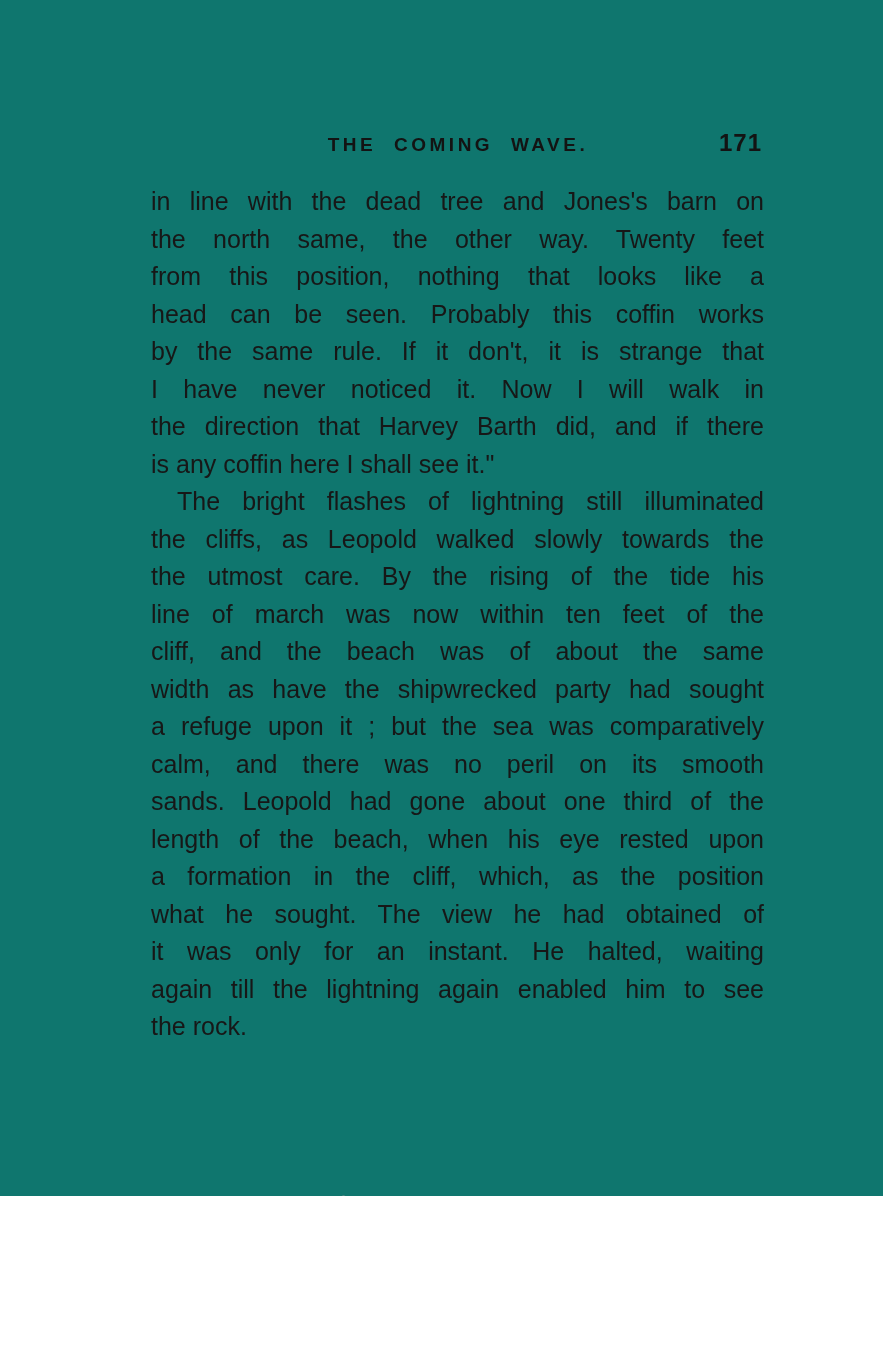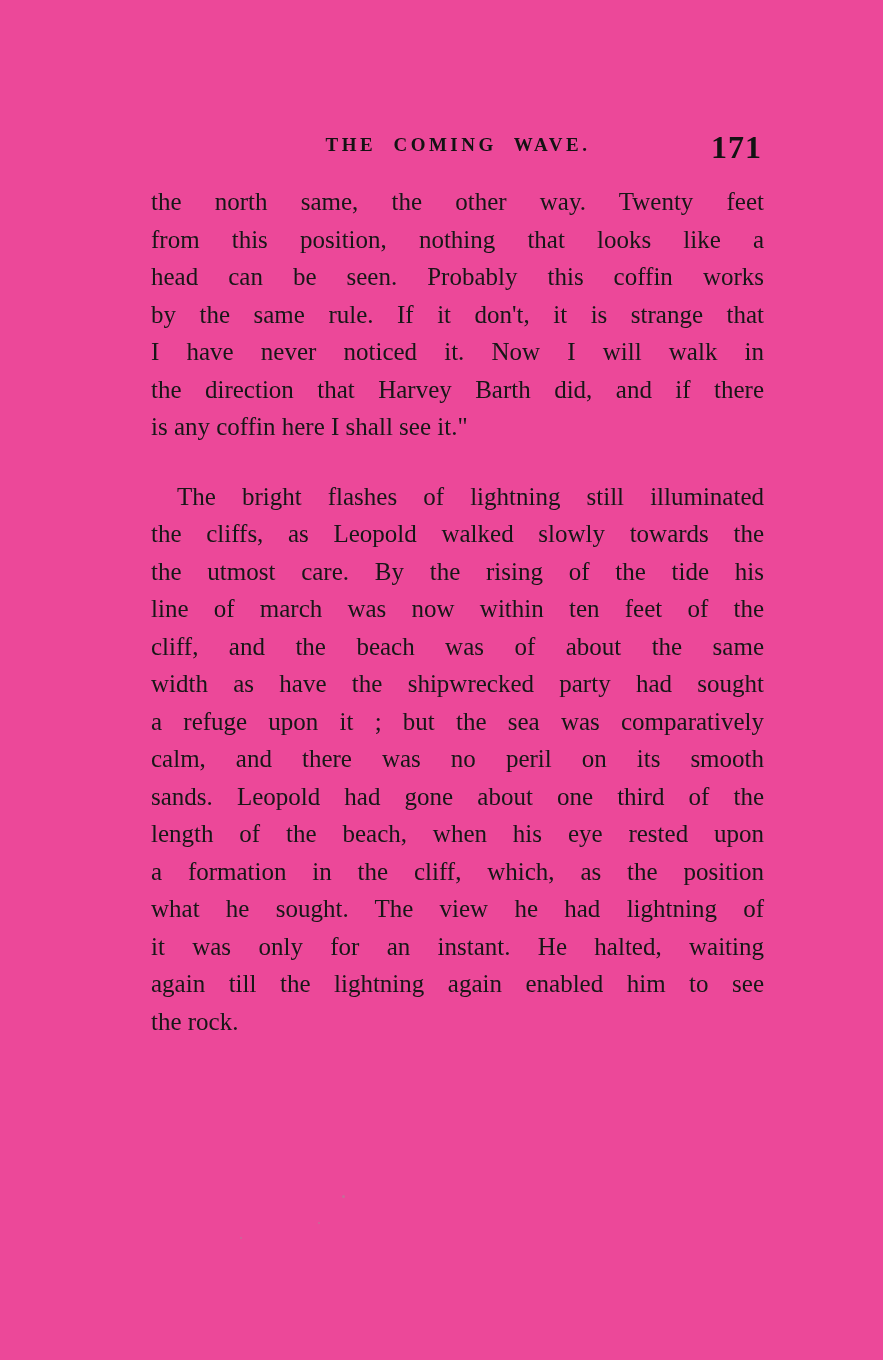--- a/index.html
+++ b/index.html
@@ -3,24 +3,24 @@
 <meta charset="utf-8">
 <style>
   html, body {
     margin: 0;
     padding: 0;
     background: #ffffff;
   }
   .page {
     position: relative;
     width: 883px;
-    height: 1360px;
-    background: #ec4899;
+    height: 1196px;
+    background: #0f766e;
     color: #161616;
-    font-family: Liberation Serif, serif;
+    font-family: Liberation Sans, sans-serif;
     overflow: hidden;
   }
   
   .running-head {
     position: absolute;
     left: 152px;
     top: 134px;
     width: 612px;
     text-align: center;
   }
@@ -29,21 +29,21 @@
     font-size: 19px;
     font-weight: 700;
     letter-spacing: 3.5px;
     word-spacing: 9px;
     color: #131313;
   }
   .folio {
     position: absolute;
     right: 2px;
     top: -5px;
-    font-size: 32px;
+    font-size: 24px;
     font-weight: 700;
     letter-spacing: 1px;
     color: #131313;
   }
   
   .body-text {
     position: absolute;
     left: 151px;
     top: 183px;
     width: 613px;
@@ -52,21 +52,21 @@
     color: #171717;
   }
   .paragraph { margin: 0; }
   .line {
     text-align: justify;
     text-justify: inter-word;
     white-space: normal;
   }
   .line.full { text-align-last: justify; }
   .line.last { text-align-last: left; }
-  .line.indent { text-indent: 26px; margin-top: 32px; }
+  .line.indent { text-indent: 26px; }
   
   .speck {
     position: absolute;
     width: 3px;
     height: 3px;
     border-radius: 50%;
     background: #9a9a9a;
     opacity: 0.45;
   }
   .speck.s1 { left: 342px; top: 1195px; }
@@ -79,41 +79,42 @@
 <div class="page">
 
   <header class="running-head">
     <span class="head-title">THE COMING WAVE.</span>
     <span class="folio">171</span>
   </header>
 
   <main class="body-text">
 
   <div class="paragraph">
+        <div class="line full">in line with the dead tree and Jones's barn on</div>
         <div class="line full">the north same, the other way.  Twenty feet</div>
         <div class="line full">from this position, nothing that looks like a</div>
         <div class="line full">head can be seen.  Probably this coffin works</div>
         <div class="line full">by the same rule.  If it don't, it is strange that</div>
         <div class="line full">I have never noticed it.  Now I will walk in</div>
         <div class="line full">the direction that Harvey Barth did, and if there</div>
         <div class="line last">is any coffin here I shall see it."</div>
       </div>
       <div class="paragraph">
         <div class="line full indent">The bright flashes of lightning still illuminated</div>
         <div class="line full">the cliffs, as Leopold walked slowly towards the</div>
         <div class="line full">the utmost care.  By the rising of the tide his</div>
         <div class="line full">line of march was now within ten feet of the</div>
         <div class="line full">cliff, and the beach was of about the same</div>
         <div class="line full">width as have the shipwrecked party had sought</div>
         <div class="line full">a refuge upon it ; but the sea was comparatively</div>
         <div class="line full">calm, and there was no peril on its smooth</div>
         <div class="line full">sands.  Leopold had gone about one third of the</div>
         <div class="line full">length of the beach, when his eye rested upon</div>
         <div class="line full">a formation in the cliff, which, as the position</div>
-        <div class="line full">what he sought.  The view he had lightning of</div>
+        <div class="line full">what he sought.  The view he had obtained of</div>
         <div class="line full">it was only for an instant.  He halted, waiting</div>
         <div class="line full">again till the lightning again enabled him to see</div>
         <div class="line last">the rock.</div>
       </div>
     </main>
 
   <span class="speck s1"></span>
   <span class="speck s2"></span>
   <span class="speck s3"></span>
 

